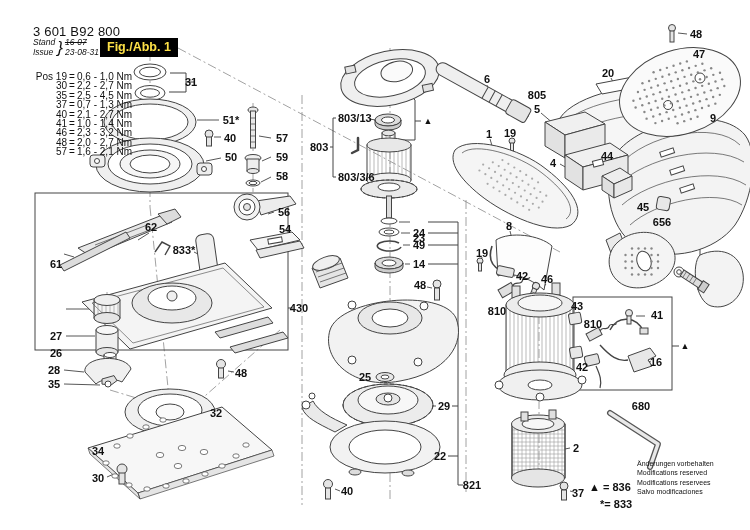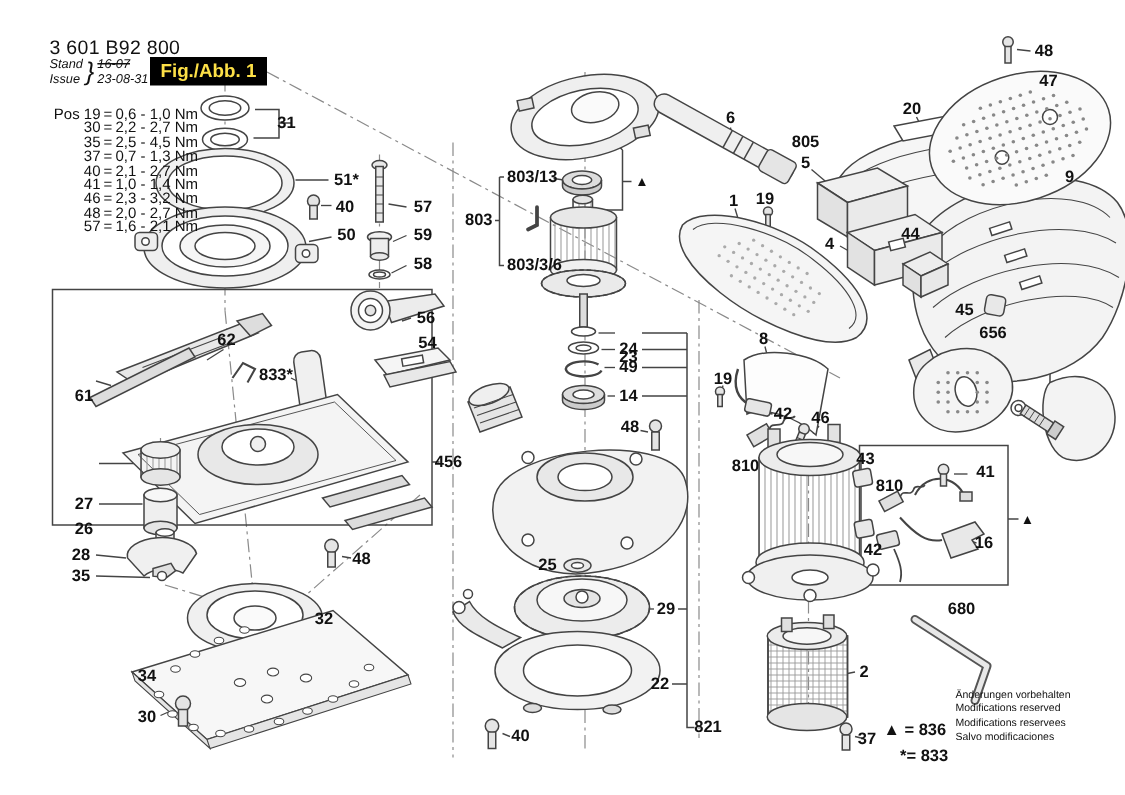--- a/index.html
+++ b/index.html
@@ -634,21 +634,21 @@
       <div class="part-label" style="left: 282px; top: 138px;">57</div>
       <div class="part-label" style="left: 282px; top: 157px;">59</div>
       <div class="part-label" style="left: 282px; top: 176px;">58</div>
       <div class="part-label" style="left: 284px; top: 212px;">56</div>
       <div class="part-label" style="left: 285px; top: 229px;">54</div>
       <div class="part-label" style="left: 151px; top: 227px; text-align: right;">62</div>
       <div class="part-label" style="left: 56px; top: 236px; margin-top: 28px;">61</div>
       <div class="part-label" style="left: 184px; top: 250px;">833*</div>
       <div class="part-label" style="left: 56px; top: 309px; margin-top: 44px;">26</div>
       <div class="part-label" style="left: 56px; top: 336px;">27</div>
-      <div class="part-label" style="left: 299px; top: 308px;">456</div>
+      <div class="part-label" style="left: 299px; top: 308px;">430</div>
       <div class="part-label" style="left: 54px; top: 370px;">28</div>
       <div class="part-label" style="left: 54px; top: 384px;">35</div>
       <div class="part-label" style="left: 241px; top: 373px;">48</div>
       <div class="part-label" style="left: 216px; top: 413px;">32</div>
       <div class="part-label" style="left: 98px; top: 451px; text-align: right;">34</div>
       <div class="part-label" style="left: 98px; top: 478px;">30</div>
       <div class="part-label left" style="left: 338px; top: 118px;">803/13</div>
       <div class="part-label left" style="left: 310px; top: 147px;">803</div>
       <div class="part-label left" style="left: 338px; top: 177px;">803/3/6</div>
       <div class="part-label tri" style="left: 428px; top: 121px;">▲</div>

